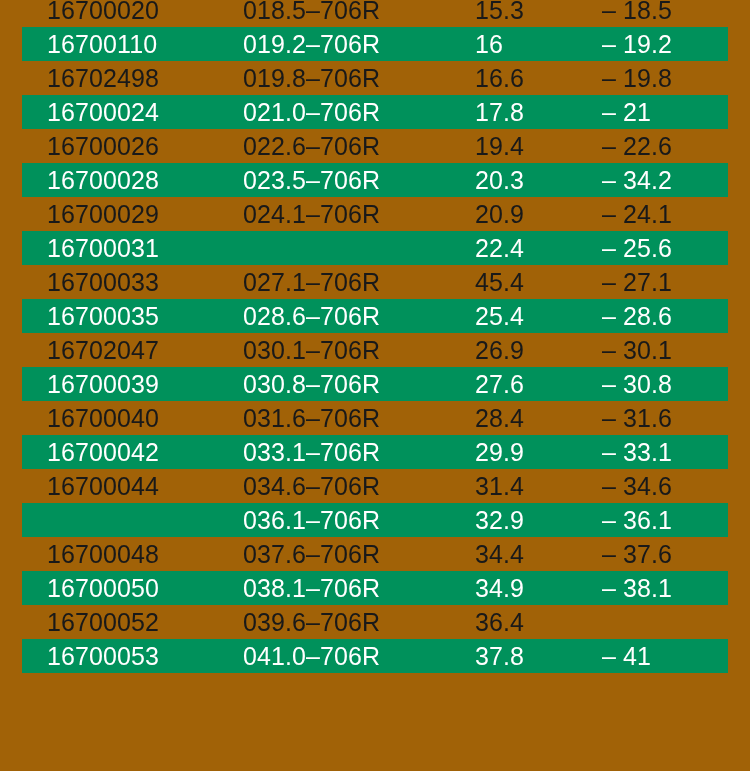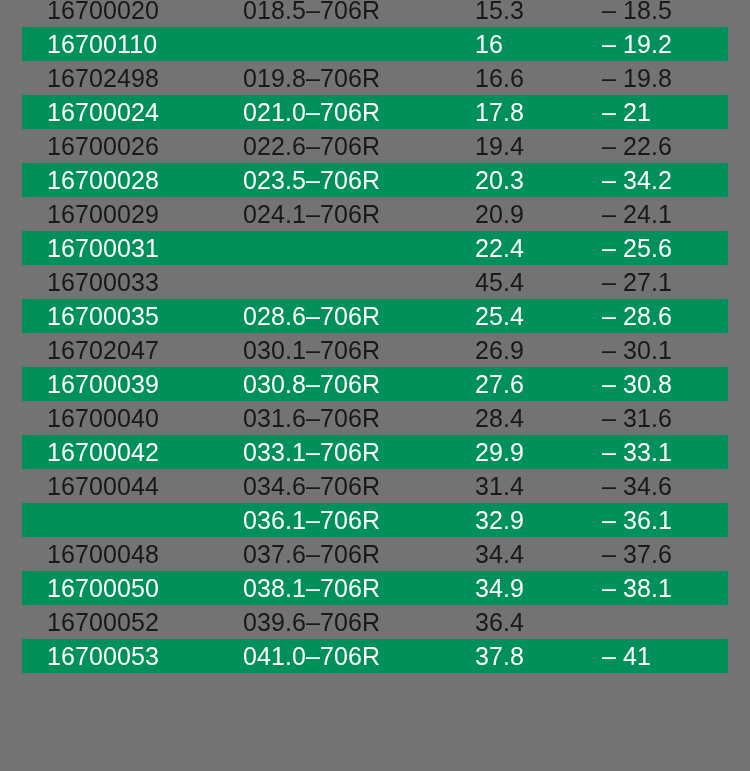--- a/index.html
+++ b/index.html
@@ -11,21 +11,21 @@
   body {
     width: 750px;
     height: 771px;
     overflow: hidden;
     font-family: "Liberation Sans", "DejaVu Sans", sans-serif;
   }
   #table-root {
     position: relative;
     width: 750px;
     height: 771px;
-    background: #737373;
+    background: #a16207;
   }
   
   .rows {
     position: absolute;
     left: 0;
     top: -7px;
     width: 750px;
   }
   .row {
     position: relative;
@@ -81,20 +81,21 @@
           <div class="cell c-article">16700020</div>
           <div class="cell c-size">018.5–706R</div>
           <div class="cell c-value">15.3</div>
           <div class="cell c-offset">– 18.5</div>
         </div>
       </div>
       <div class="row alt">
         <div class="band"></div>
         <div class="cells">
           <div class="cell c-article">16700110</div>
+          <div class="cell c-size">019.2–706R</div>
           <div class="cell c-value">16</div>
           <div class="cell c-offset">– 19.2</div>
         </div>
       </div>
       <div class="row">
         <div class="band"></div>
         <div class="cells">
           <div class="cell c-article">16702498</div>
           <div class="cell c-size">019.8–706R</div>
           <div class="cell c-value">16.6</div>
@@ -142,20 +143,21 @@
         <div class="cells">
           <div class="cell c-article">16700031</div>
           <div class="cell c-value">22.4</div>
           <div class="cell c-offset">– 25.6</div>
         </div>
       </div>
       <div class="row">
         <div class="band"></div>
         <div class="cells">
           <div class="cell c-article">16700033</div>
+          <div class="cell c-size">027.1–706R</div>
           <div class="cell c-value">45.4</div>
           <div class="cell c-offset">– 27.1</div>
         </div>
       </div>
       <div class="row alt">
         <div class="band"></div>
         <div class="cells">
           <div class="cell c-article">16700035</div>
           <div class="cell c-size">028.6–706R</div>
           <div class="cell c-value">25.4</div>

